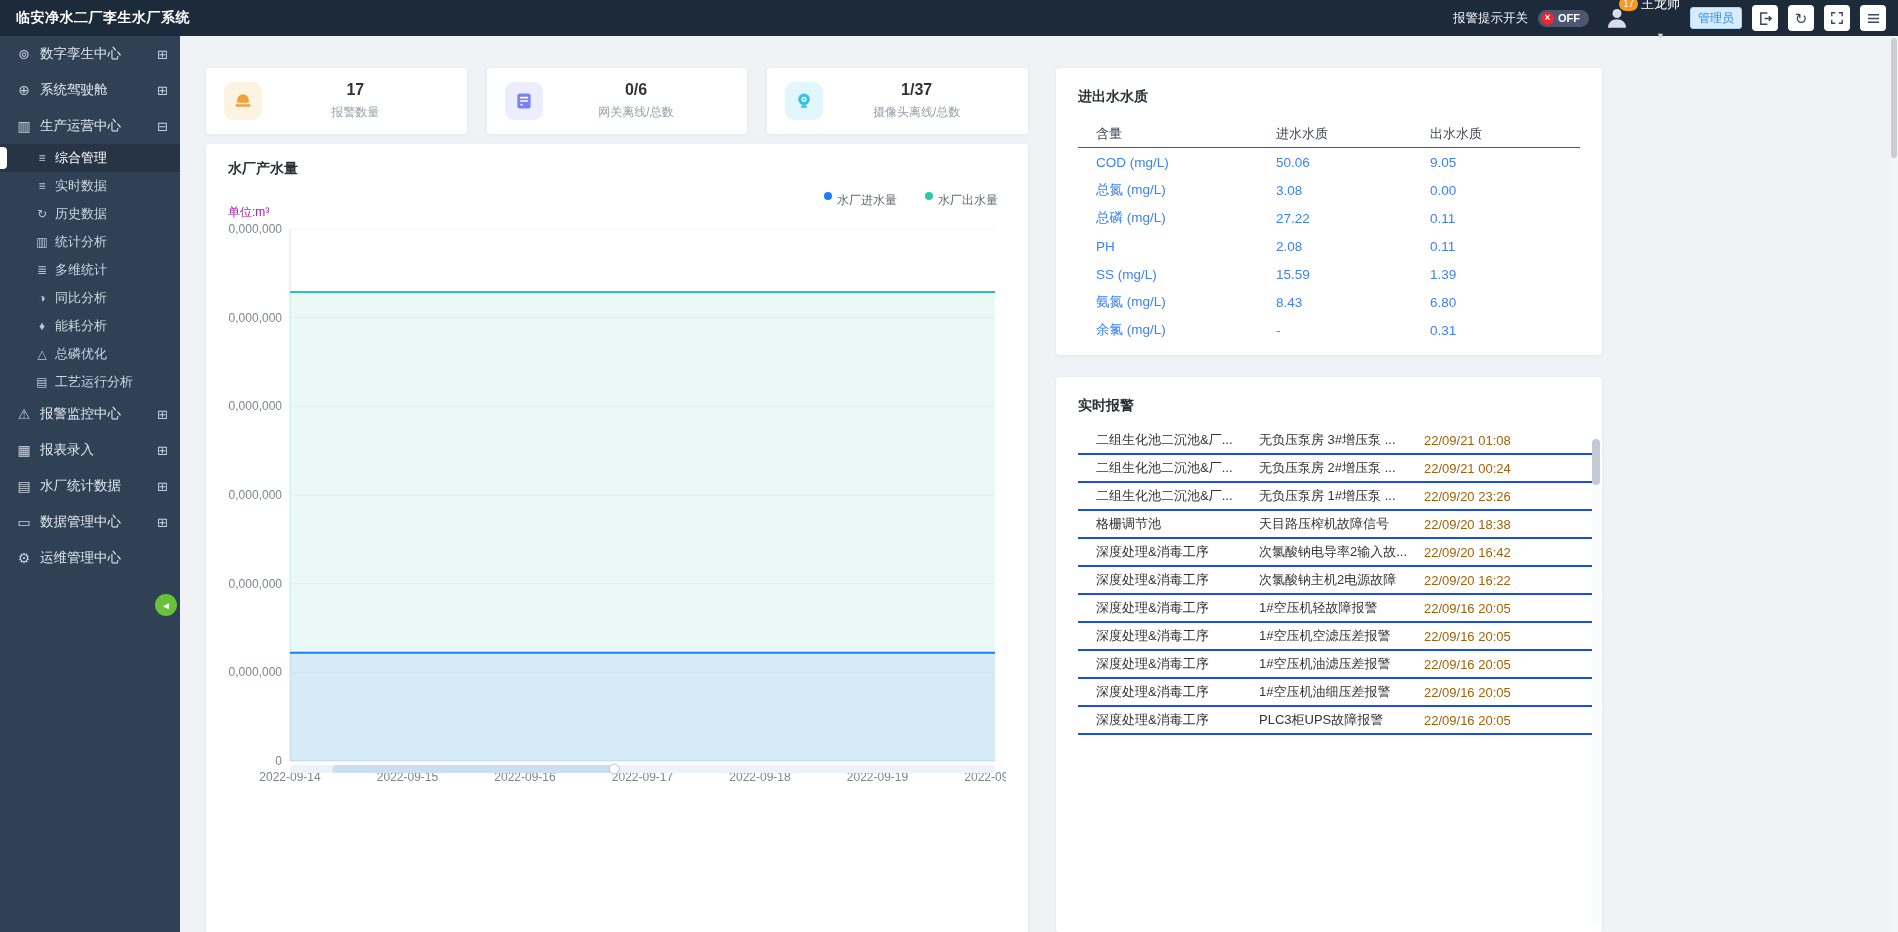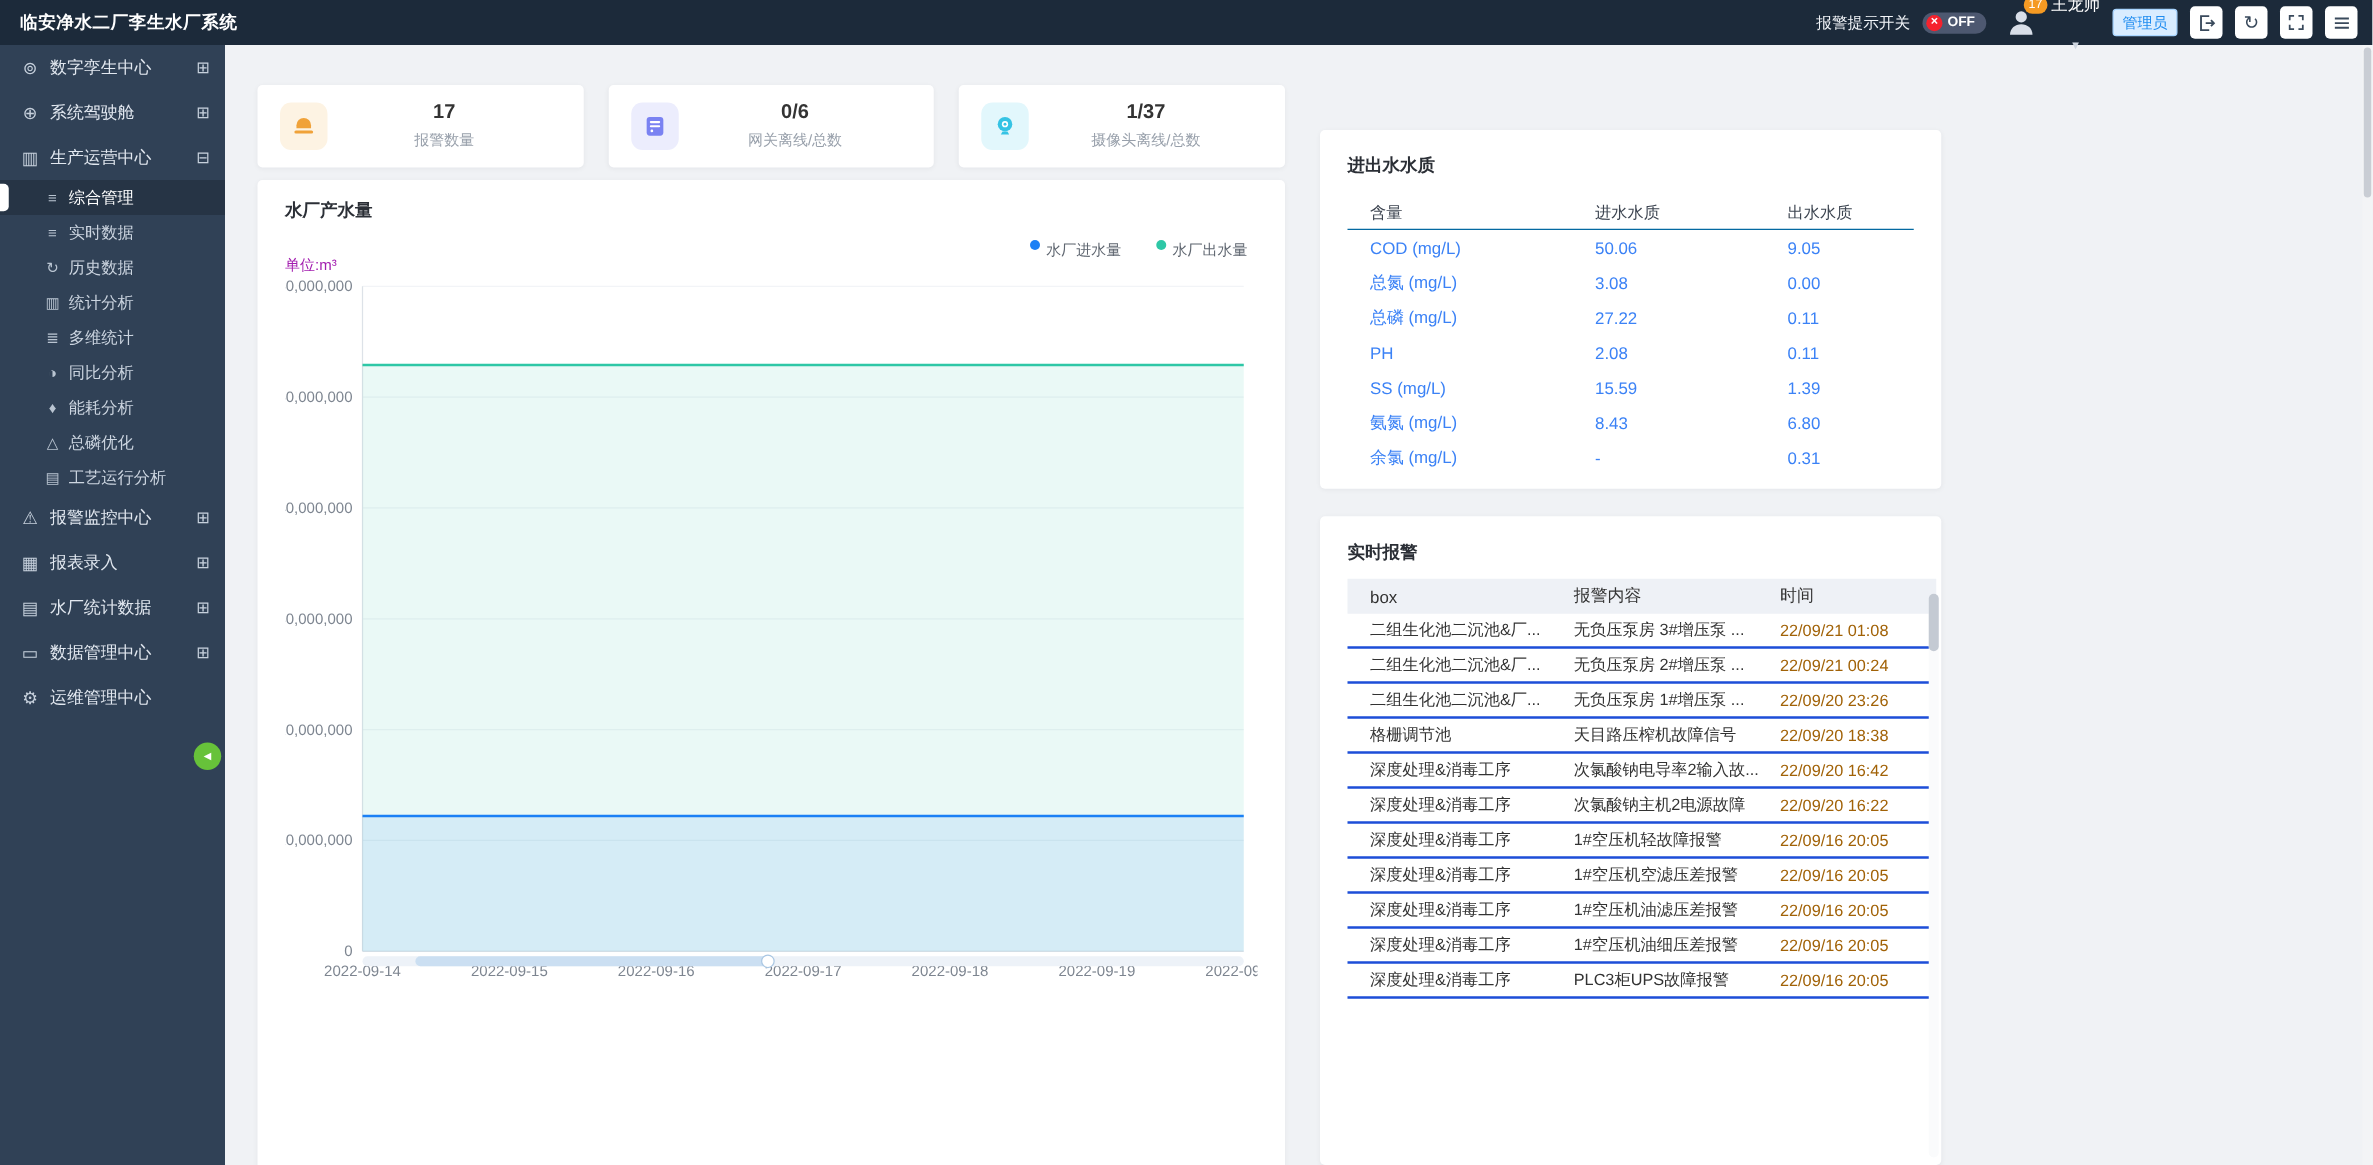--- a/index.html
+++ b/index.html
@@ -65,21 +65,21 @@
     box-shadow:0 1px 4px rgba(0,21,41,.05);}
   .chart-title{font-size:14px;font-weight:bold;color:#2b2f36;}
   .chart-legend{position:absolute;top:48px;right:30px;display:flex;gap:28px;font-size:12px;color:#5f6670;}
   .legend-item{display:flex;align-items:flex-start;gap:5px;cursor:pointer;}
   .legend-dot{width:8px;height:8px;border-radius:50%;background:#999;}
   .unit-label{font-size:12px;color:#a21caf;margin-top:26px;}
   .ytick{font-size:12px;fill:#7d8590;text-anchor:end;}
   .xtick{font-size:12px;fill:#7d8590;text-anchor:middle;}
 
   
-  .right-col{width:497px;flex:none;display:flex;flex-direction:column;gap:22px;margin-top:36px;}
+  .right-col{width:546px;flex:none;display:flex;flex-direction:column;gap:22px;}
   .panel{background:#fff;border-radius:4px;box-shadow:0 1px 4px rgba(0,21,41,.05);}
   .panel-title{font-size:14px;font-weight:bold;color:#2b2f36;}
   .q-card{padding:20px 22px 0;height:287px;}
   .q-table{margin-top:14px;}
   .q-head,.q-row{display:grid;grid-template-columns:198px 154px 1fr;align-items:center;height:28px;
     font-size:13px;}
   .q-head{color:#3c4450;border-bottom:1px solid #0369a1;}
   .q-head span:first-child,.q-row span:first-child{padding-left:18px;}
   .q-row{color:#3b82f6;font-size:13.5px;}
 
@@ -386,25 +386,20 @@
                 <span>-</span>
                 <span>0.31</span>
               </div>
             </div>
         </div>
       </div>
 
       <div class="panel alarm-card">
         <div class="panel-title alarm-title">实时报警</div>
         <div class="a-table">
-          <div class="a-head">
-            <span>box</span>
-            <span>报警内容</span>
-            <span>时间</span>
-          </div>
           <div>
 
               <div class="a-row">
                 <span>二组生化池二沉池&amp;厂...</span>
                 <span>无负压泵房 3#增压泵 ...</span>
                 <span class="a-time">22/09/21 01:08</span>
               </div>
 
               <div class="a-row">
                 <span>二组生化池二沉池&amp;厂...</span>

